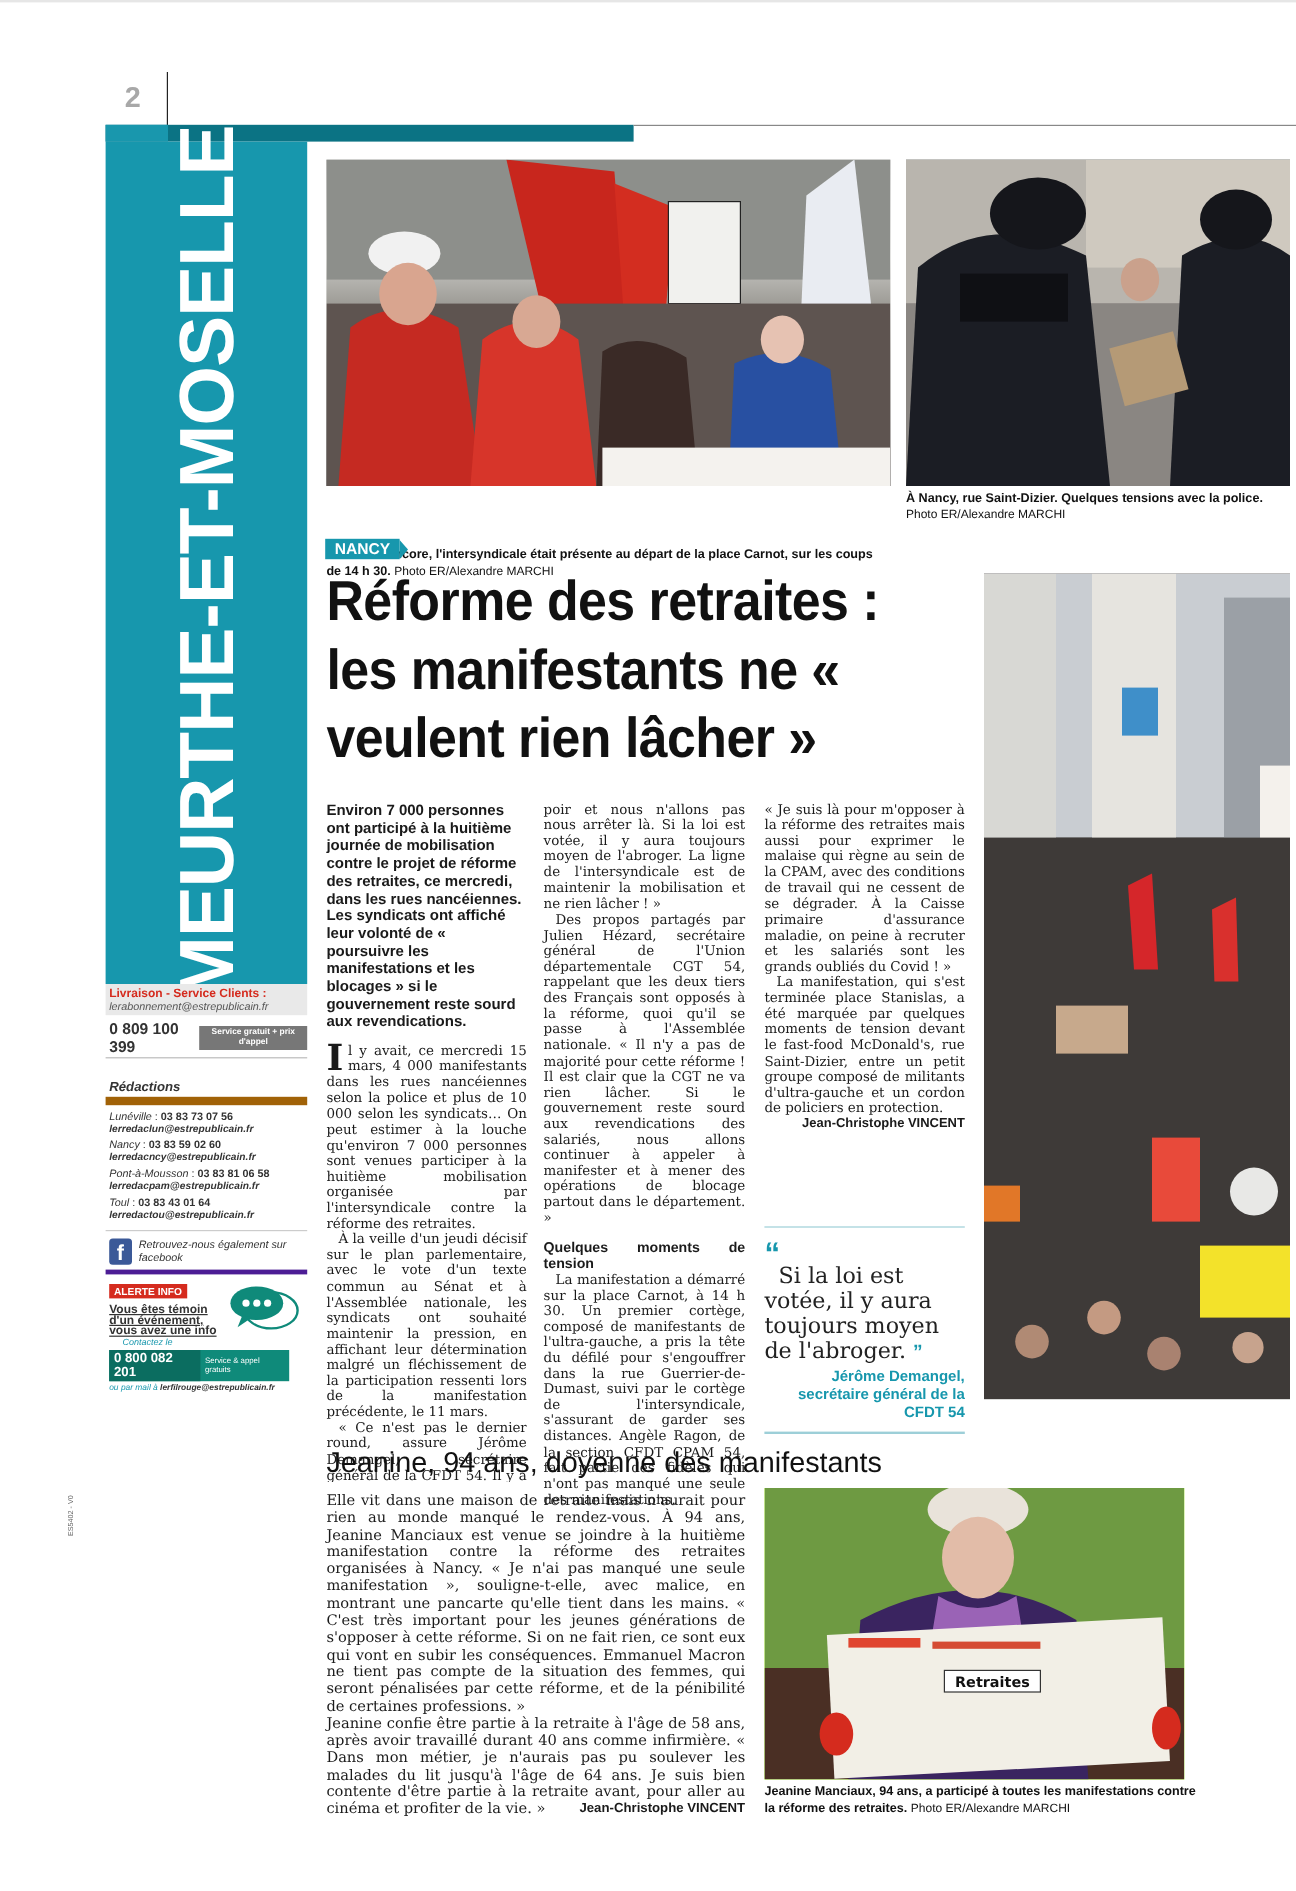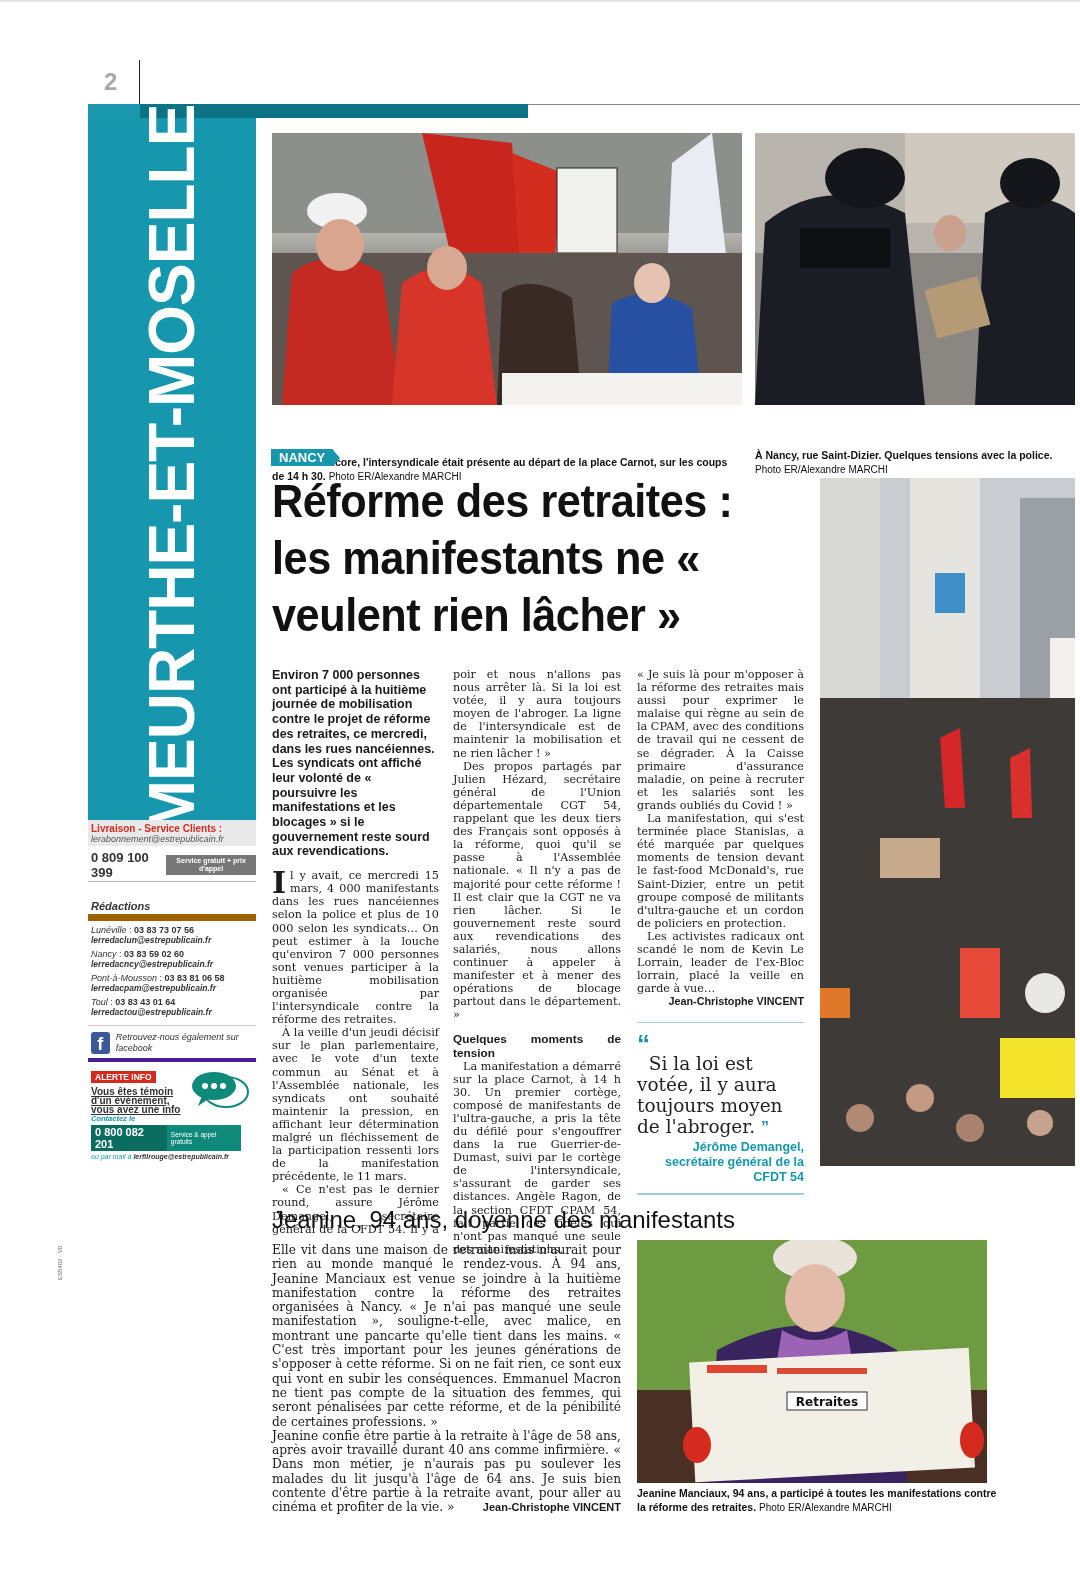--- a/index.html
+++ b/index.html
@@ -25,21 +25,21 @@
   .redac-item { padding:4px 3px 0 3px; font-size:9px; color:#333; }
   .redac-item .city { font-style:italic; }
   .redac-item .tel { font-weight:bold; }
   .redac-item .mail { font-style:italic; font-weight:bold; font-size:8.5px; }
   .fb-row { margin-top:8px; border-top:1px solid #ccc; padding:6px 3px 4px 3px; display:flex; align-items:center; gap:6px; }
   .fb-icon { width:22px; height:22px; background:#3b5998; color:#fff; font-weight:bold; font-size:18px; text-align:center; line-height:24px; border-radius:3px; font-family:"Liberation Sans", sans-serif; }
   .fb-text { font-size:9px; font-style:italic; color:#333; line-height:11px; }
   .alert { border-top:4px solid #4c1d95; padding:4px 3px; position:relative; height:88px; }
   .alert-badge { display:inline-block; background:#d52b1e; color:#fff; font-size:8.5px; font-weight:bold; padding:1px 4px; }
   .alert-text { font-size:10px; font-weight:bold; color:#333; line-height:9px; margin-top:3px; width:90px;text-decoration:underline; }
-  .alert-contact { font-size:7.5px; font-style:italic; color:#1797ad; font-weight:bold; }
+  .alert-contact { font-size:7.5px; font-style:italic; color:#1797ad; font-weight:normal;margin-left:11px; }
   .alert-phone { display:flex; align-items:center; background:#0f8a7a; margin-top:2px; width:150px; }
   .alert-phone .n { color:#fff; font-size:11px; font-weight:bold; padding:1px 4px; background:#0b6d60; }
   .alert-phone .t { color:#fff; font-size:6.5px; line-height:7px; padding:0 4px; }
   .alert-mail { font-size:7px; font-style:italic; color:#1797ad; margin-top:2px; }
   .alert-mail b { color:#333; }
   .bubbles { position:absolute; right:6px; top:8px; width:60px; height:42px; }
 
   .vert-code { position:absolute; left:57px; top:1280px; transform:rotate(-90deg); transform-origin:left top; font-family:"Liberation Sans", sans-serif; font-size:6px; color:#666; white-space:nowrap; }
 
   .photo { position:absolute; overflow:hidden; }
@@ -169,21 +169,21 @@
     <rect x="0" y="120" width="320" height="152" fill="#8a8682"></rect>
     <path d="M10 90 Q70 40 150 80 L170 272 L0 272 Z" fill="#1b1d24"></path>
     <ellipse cx="110" cy="45" rx="40" ry="30" fill="#15161b"></ellipse>
     <rect x="45" y="95" width="90" height="40" fill="#0f1014"></rect>
     <path d="M230 80 Q280 50 320 80 L320 272 L220 272 Z" fill="#1b1d24"></path>
     <ellipse cx="275" cy="50" rx="30" ry="25" fill="#15161b"></ellipse>
     <ellipse cx="195" cy="100" rx="16" ry="18" fill="#caa18c"></ellipse>
     <rect x="175" y="150" width="55" height="50" fill="#b59a76" transform="rotate(-15 200 175)"></rect>
   </svg>
 </div>
-<div class="caption" style="left:755px;top:408px;width:320px;margin-top:40px;">
+<div class="caption" style="left:755px;top:408px;width:320px;">
   <b>À Nancy, rue Saint-Dizier. Quelques tensions avec la police.</b> <span class="credit">Photo ER/Alexandre MARCHI</span>
 </div>
 
 <div class="kicker">
     <span>NANCY</span>
     <i></i>
   </div>
 <div class="headline">Réforme des retraites : les manifestants ne « veulent rien lâcher »</div>
 
 <div class="photo" style="left:820px;top:478px;width:255px;height:688px;background:#575450;">
@@ -219,21 +219,20 @@
 <div class="col" style="left:453px;top:668px;width:168px;">
   <p class="noindent">poir et nous n'allons pas nous arrêter là. Si la loi est votée, il y aura toujours moyen de l'abroger. La ligne de l'intersyndicale est de maintenir la mobilisation et ne rien lâcher ! »</p>
   <p>Des propos partagés par Julien Hézard, secrétaire général de l'Union départementale CGT 54, rappelant que les deux tiers des Français sont opposés à la réforme, quoi qu'il se passe à l'Assemblée nationale. « Il n'y a pas de majorité pour cette réforme ! Il est clair que la CGT ne va rien lâcher. Si le gouvernement reste sourd aux revendications des salariés, nous allons continuer à appeler à manifester et à mener des opérations de blocage partout dans le département. »</p>
   <div class="subhead">Quelques moments de tension</div>
   <p>La manifestation a démarré sur la place Carnot, à 14 h 30. Un premier cortège, composé de manifestants de l'ultra-gauche, a pris la tête du défilé pour s'engouffrer dans la rue Guerrier-de-Dumast, suivi par le cortège de l'intersyndicale, s'assurant de garder ses distances. Angèle Ragon, de la section CFDT CPAM 54, fait partie des fidèles qui n'ont pas manqué une seule des manifestations.</p>
 </div>
 
 <div class="col" style="left:637px;top:668px;width:167px;">
   <p class="noindent">« Je suis là pour m'opposer à la réforme des retraites mais aussi pour exprimer le malaise qui règne au sein de la CPAM, avec des conditions de travail qui ne cessent de se dégrader. À la Caisse primaire d'assurance maladie, on peine à recruter et les salariés sont les grands oubliés du Covid ! »</p>
   <p>La manifestation, qui s'est terminée place Stanislas, a été marquée par quelques moments de tension devant le fast-food McDonald's, rue Saint-Dizier, entre un petit groupe composé de militants d'ultra-gauche et un cordon de policiers en protection.</p>
-  <p>Les activistes radicaux ont scandé le nom de Kevin Le Lorrain, leader de l'ex-Bloc lorrain, placé la veille en garde à vue…</p>
   <div class="byline">Jean-Christophe VINCENT</div>
 </div>
 
 <div class="quote-top"></div>
 <div class="quote-box">
   <div class="quote-mark">“</div>
   <div class="quote-text">&nbsp;&nbsp;<span>Si la loi est votée, il y aura toujours moyen de l'abroger.</span> <span class="quote-close">”</span></div>
   <div class="quote-author">Jérôme Demangel, secrétaire général de la CFDT 54</div>
 </div>
 

